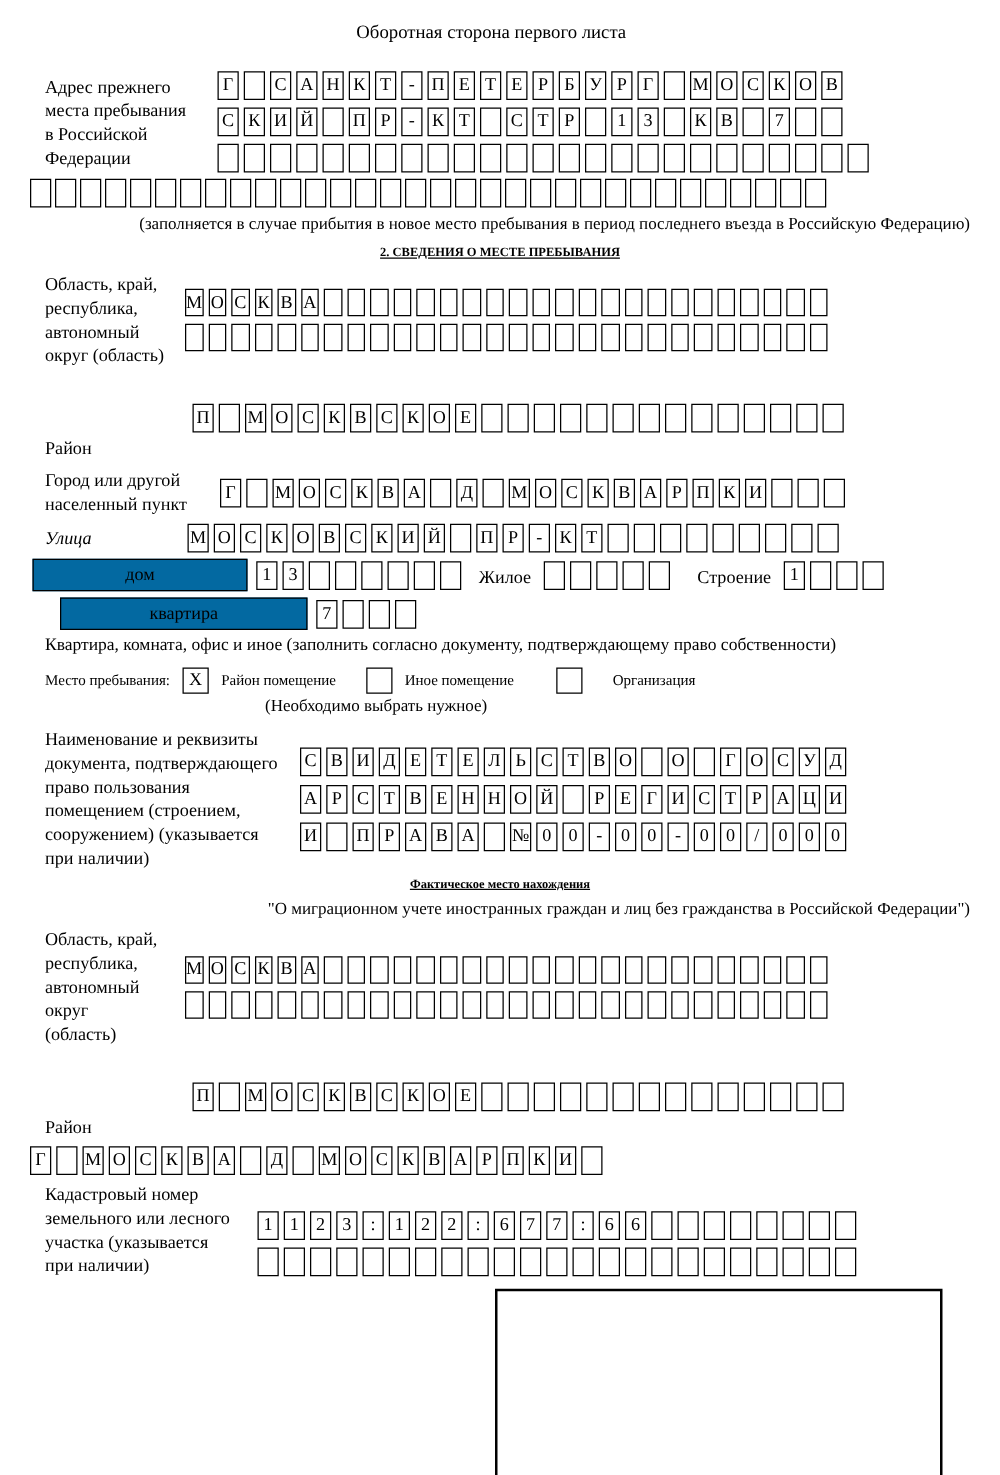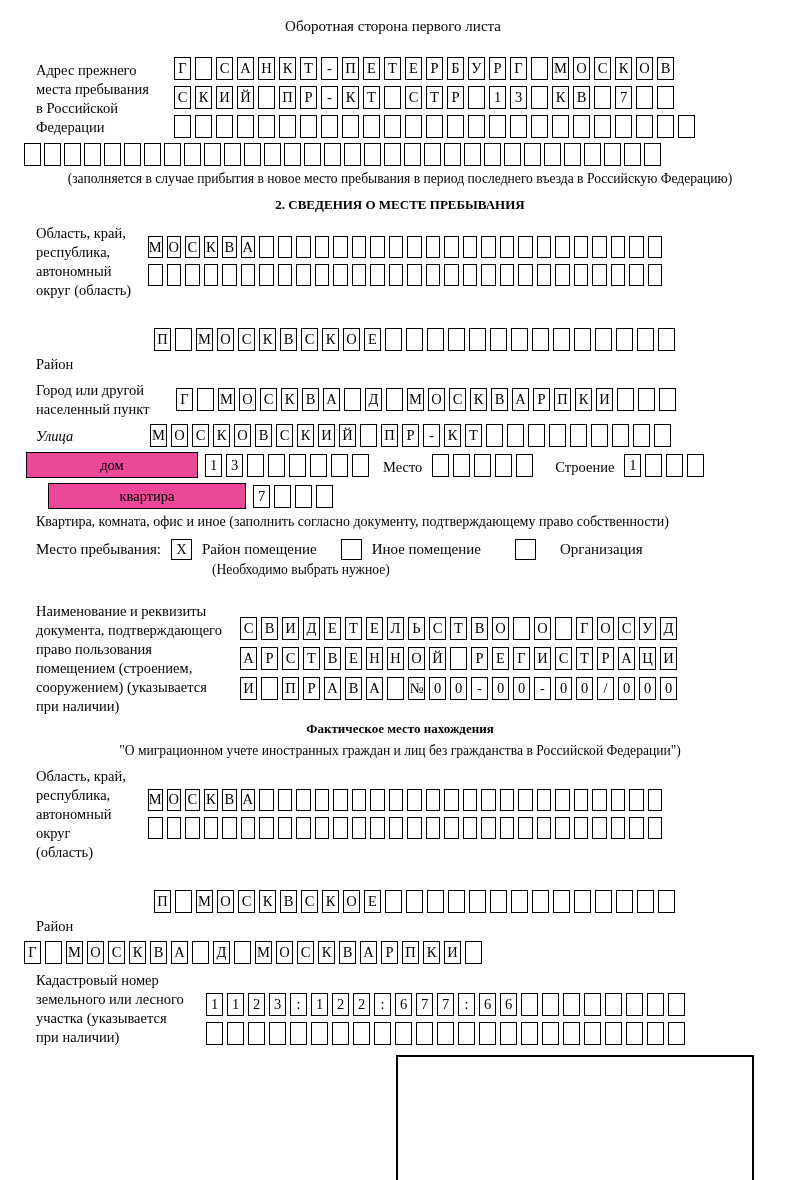--- a/index.html
+++ b/index.html
@@ -24,38 +24,38 @@
     font-size: 14.5px; background: #fff;
   }
   .cells.sm { gap: 4px; }
   .cells.sm .cell { width: 14.5px; height: 22px; }
   .cells.tight { gap: 3px; }
 
   .lw150 { width: 150px; } .lw124 { width: 124px; } .lw130 { width: 130px; margin-top: 48px; }
   .lw152 { width: 152px; } .lw126 { width: 126px; font-style: italic; } .lw216 { width: 216px; }
   .lw188 { width: 188px; } .lw182 { width: 182px; }
 
-  .note-center { text-align: center; font-size: 13.6px; margin: 2px 0 6px 0; }
-  .section-title { text-align: center; font-weight: bold; font-size: 13px; margin: 10px 0 9px 0; }
+  .note-center { text-align: right; font-size: 13.6px; margin: 2px 0 6px 0; }
+  .section-title { text-align: center; font-weight: bold; font-size: 10px; margin: 10px 0 9px 0; text-decoration: underline; }
 
   .boxfield {
     border: 1.5px solid #000; height: 26px; display: flex; align-items: center;
-    justify-content: center; font-size: 14.5px; flex: 0 0 auto; background: #ec4899;
+    justify-content: center; font-size: 14.5px; flex: 0 0 auto; background: #0369a1;
   }
   .inline-lab { font-size: 14.5px; padding: 4px 10px 0 14px; flex: 0 0 auto; }
   .caption { font-size: 14px; margin: 0 0 9px 12px; }
 
   .stay-row { display: flex; align-items: center; margin: 4px 0 2px 0; }
-  .stay-row .t { font-size: 15px; }
+  .stay-row .t { font-size: 12px; }
   .cbox {
     width: 21px; height: 21px; border: 1.5px solid #000; margin: 0 10px;
     display: inline-flex; align-items: center; justify-content: center;
     font-size: 14.5px; flex: 0 0 auto; background: #fff;
   }
-  .hint { font-size: 13.6px; margin: 2px 0 22px 188px; }
+  .hint { font-size: 13.6px; margin: 2px 0 8px 188px; }
 
   .offset-top { margin-top: 21px; }
 
   .stamp-box { margin: 8px 0 0 372px; width: 358px; height: 171px; border: 2px solid #000; background: #fff; }
   .mt8 { margin-top: 0; }
 </style>
 </head>
 <body>
 
 <div class="page">
@@ -356,21 +356,21 @@
     <div class="cells">
         <span class="cell">1</span>
         <span class="cell">3</span>
         <span class="cell"></span>
         <span class="cell"></span>
         <span class="cell"></span>
         <span class="cell"></span>
         <span class="cell"></span>
         <span class="cell"></span>
       </div>
-    <div class="inline-lab">Место</div>
+    <div class="inline-lab">Жилое</div>
     <div class="cells">
         <span class="cell"></span>
         <span class="cell"></span>
         <span class="cell"></span>
         <span class="cell"></span>
         <span class="cell"></span>
       </div>
     <div class="inline-lab" style="padding-left:22px;">Строение</div>
     <div class="cells">
         <span class="cell">1</span>

